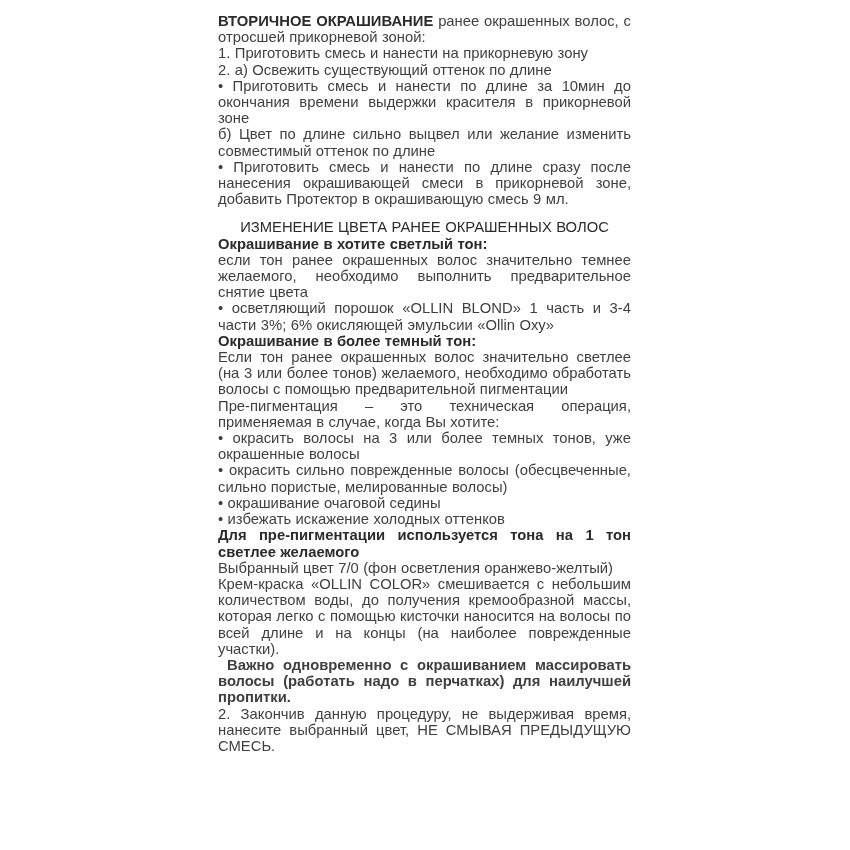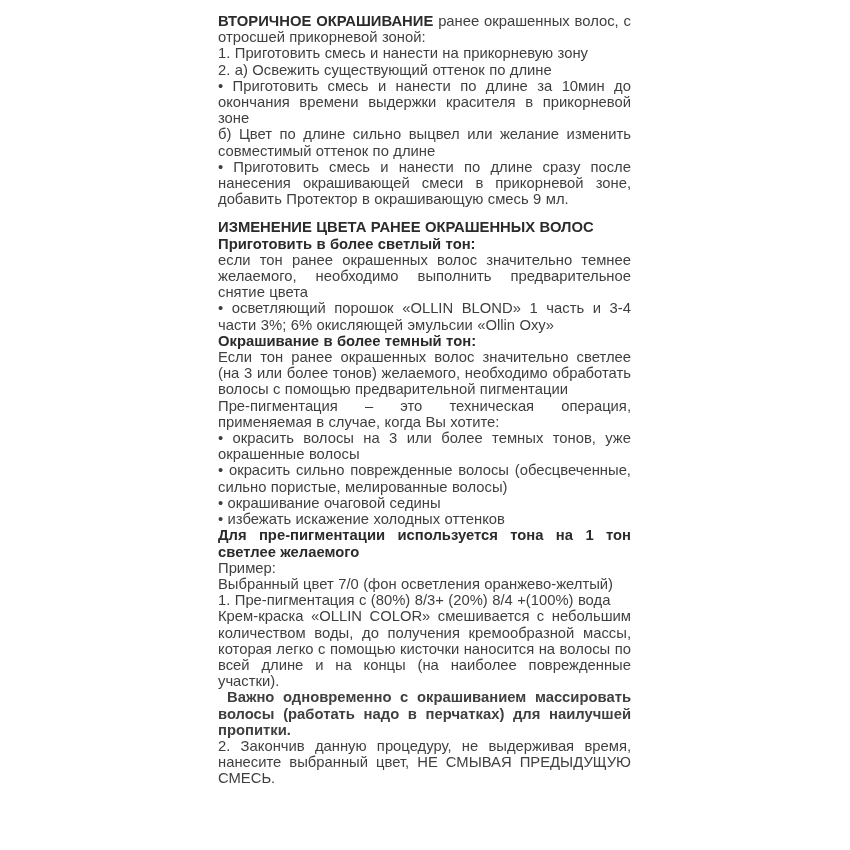--- a/index.html
+++ b/index.html
@@ -30,22 +30,22 @@
     margin: 0;
     padding: 0;
     font-size: 14.8px;
     line-height: 16.2px;
     color: var(--body-text);
     text-align: justify;
     letter-spacing: 0;
     word-spacing: 0.02em;
   }
   .text-column p.heading {
-    text-align: left;
-    font-weight: bold;
+    text-align: center;
+    font-weight: normal;
     color: var(--heading-text);
   }
   .text-column p.subheading {
     font-weight: bold;
     color: var(--heading-text);
   }
   .text-column p b {
     font-weight: bold;
     color: var(--heading-text);
   }
@@ -63,31 +63,29 @@
 <div class="page">
   <div class="text-column">
       <p class="paragraph"><b>ВТОРИЧНОЕ ОКРАШИВАНИЕ</b><span> ранее окрашенных волос, с отросшей прикорневой зоной:</span></p>
       <p class="paragraph">1. Приготовить смесь и нанести на прикорневую зону</p>
       <p class="paragraph">2. а) Освежить существующий оттенок по длине</p>
       <p class="bullet">• Приготовить смесь и нанести по длине за 10мин до окончания времени выдержки красителя в прикорневой зоне</p>
       <p class="paragraph">б) Цвет по длине сильно выцвел или желание изменить совместимый оттенок по длине</p>
       <p class="bullet">• Приготовить смесь и нанести по длине сразу после нанесения окрашивающей смеси в прикорневой зоне, добавить Протектор в окрашивающую смесь 9 мл.</p>
       <div class="spacer"></div>
       <p class="heading">ИЗМЕНЕНИЕ ЦВЕТА РАНЕЕ ОКРАШЕННЫХ ВОЛОС</p>
-      <p class="subheading">Приготовить в более светлый тон:</p>
+      <p class="subheading">Окрашивание в хотите светлый тон:</p>
       <p class="paragraph">если тон ранее окрашенных волос значительно темнее желаемого, необходимо выполнить предварительное снятие цвета</p>
       <p class="bullet">• осветляющий порошок «OLLIN BLOND» 1 часть и 3-4 части 3%; 6% окисляющей эмульсии «Ollin Oxy»</p>
       <p class="subheading">Окрашивание в более темный тон:</p>
       <p class="paragraph">Если тон ранее окрашенных волос значительно светлее (на 3 или более тонов) желаемого, необходимо обработать волосы с помощью предварительной пигментации</p>
       <p class="paragraph">Пре-пигментация – это техническая операция, применяемая в случае, когда Вы хотите:</p>
       <p class="bullet">• окрасить волосы на 3 или более темных тонов, уже окрашенные волосы</p>
       <p class="bullet">• окрасить сильно поврежденные волосы (обесцвеченные, сильно пористые, мелированные волосы)</p>
       <p class="bullet">• окрашивание очаговой седины</p>
       <p class="bullet">• избежать искажение холодных оттенков</p>
       <p class="subheading">Для пре-пигментации используется тона на 1 тон светлее желаемого</p>
-      <p class="paragraph">Пример:</p>
       <p class="paragraph">Выбранный цвет 7/0 (фон осветления оранжево-желтый)</p>
-      <p class="paragraph">1. Пре-пигментация с (80%) 8/3+ (20%) 8/4 +(100%) вода</p>
       <p class="paragraph">Крем-краска «OLLIN COLOR» смешивается с небольшим количеством воды, до получения кремообразной массы, которая легко с помощью кисточки наносится на волосы по всей длине и на концы (на наиболее поврежденные участки).</p>
       <p class="paragraph-indent">Важно одновременно с окрашиванием массировать волосы (работать надо в перчатках) для наилучшей пропитки.</p>
       <p class="paragraph">2. Закончив данную процедуру, не выдерживая время, нанесите выбранный цвет, НЕ СМЫВАЯ ПРЕДЫДУЩУЮ СМЕСЬ.</p>
     </div>
 </div>
 
 </body></html>

